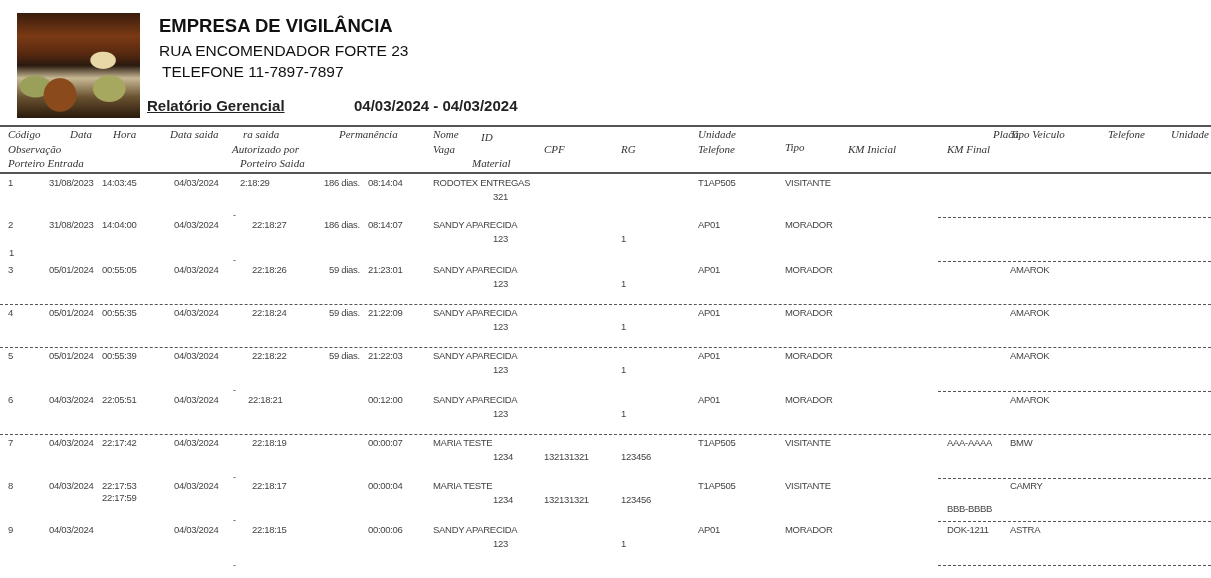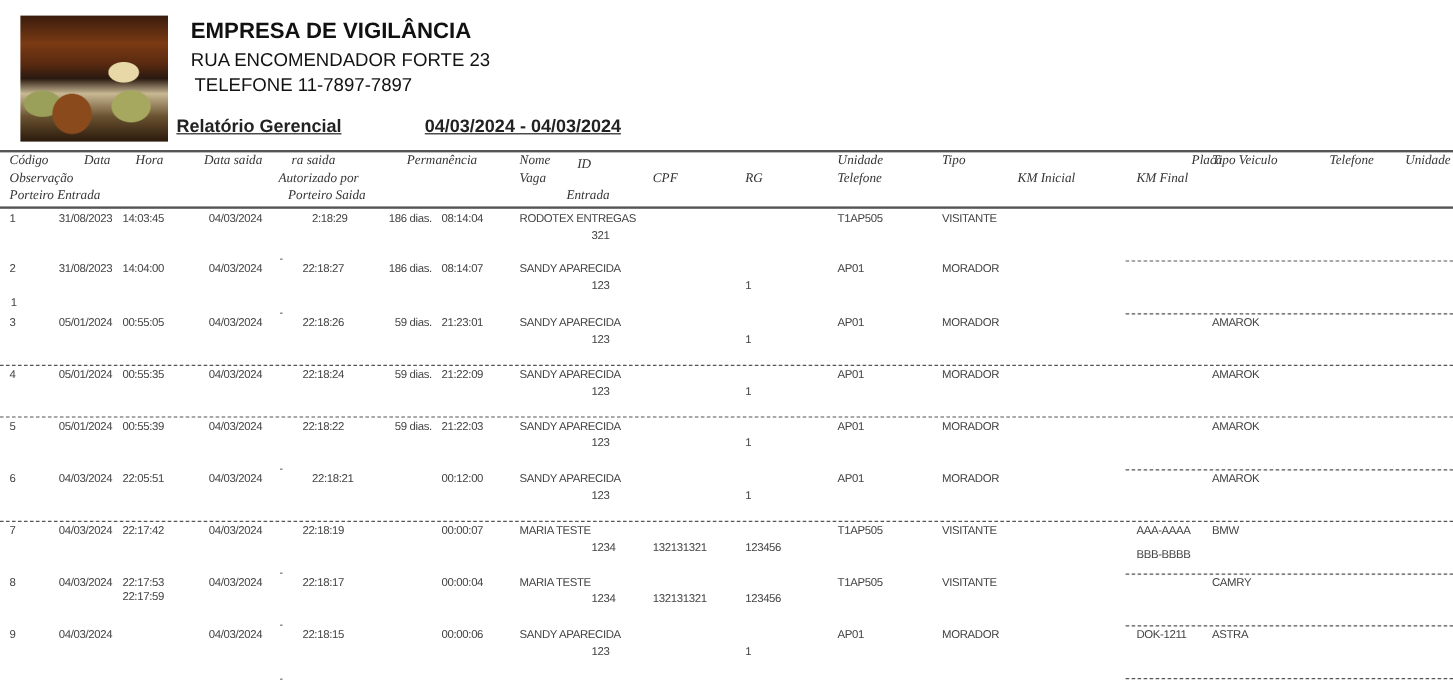--- a/index.html
+++ b/index.html
@@ -10,21 +10,21 @@
       radial-gradient(ellipse at 35% 78%, #8a4a1c 0 14%, transparent 15%),
       radial-gradient(ellipse at 15% 70%, #9aa05a 0 10%, transparent 11%),
       radial-gradient(ellipse at 75% 72%, #a6a860 0 12%, transparent 13%),
       radial-gradient(ellipse at 70% 45%, #e8d8a8 0 10%, transparent 11%),
       linear-gradient(180deg, #3a1c0c 0%, #7a3a14 22%, #5a2a10 38%, #2a1a10 50%, #c8b894 62%, #6a5230 80%, #2a1a0c 100%);
   }
   .company { left:159px; top:15px; font-size:18.5px; font-weight:bold; color:#111; }
   .addr { left:159px; top:42px; font-size:15.5px; color:#111; }
   .phone { left:162px; top:63px; font-size:15.5px; color:#111; }
   .rtitle { left:147px; top:97px; font-size:15px; font-weight:bold; color:#222; text-decoration:underline; }
-  .rdate { left:354px; top:97px; font-size:15px; font-weight:bold; color:#222; text-decoration:underline; }
+  .rdate { left:354px; top:97px; font-size:15px; font-weight:bold; color:#222; }
   .hline { left:0; width:1211px; height:2px; background:#555; }
   .hd { font-family:"Liberation Serif", serif; font-style:italic; font-size:11px; color:#333; }
   .cell { font-size:9.5px; color:#444; letter-spacing:-0.3px; }
   .dash { height:0; border-top:1.3px dashed #555; }
   .mark { font-size:9px; color:#444; }
 </style>
 </head>
 <body>
 
 <div class="abs logo"></div>
@@ -37,39 +37,39 @@
 <div class="abs hline" style="top:125px"></div>
 <div>
   <div class="abs hd" style="left:8px;top:128px">Código</div>
   <div class="abs hd" style="left:70px;top:128px">Data</div>
   <div class="abs hd" style="left:113px;top:128px">Hora</div>
   <div class="abs hd" style="left:170px;top:128px">Data saida</div>
   <div class="abs hd" style="left:243px;top:128px">ra saida</div>
   <div class="abs hd" style="left:339px;top:128px">Permanência</div>
   <div class="abs hd" style="left:433px;top:128px">Nome</div>
   <div class="abs hd" style="left:698px;top:128px">Unidade</div>
-  <div class="abs hd" style="left:785px;top:128px">Tipo</div>
+  <div class="abs hd" style="left:785px;top:141px">Tipo</div>
   <div class="abs hd" style="left:993px;top:128px">Placa</div>
   <div class="abs hd" style="left:1010px;top:128px">Tipo Veiculo</div>
   <div class="abs hd" style="left:1108px;top:128px">Telefone</div>
   <div class="abs hd" style="left:1171px;top:128px">Unidade</div>
 
   <div class="abs hd" style="left:8px;top:143px">Observação</div>
   <div class="abs hd" style="left:232px;top:143px">Autorizado por</div>
   <div class="abs hd" style="left:433px;top:143px">Vaga</div>
   <div class="abs hd" style="left:481px;top:131px">ID</div>
   <div class="abs hd" style="left:544px;top:143px">CPF</div>
   <div class="abs hd" style="left:621px;top:143px">RG</div>
   <div class="abs hd" style="left:698px;top:143px">Telefone</div>
   <div class="abs hd" style="left:848px;top:143px">KM Inicial</div>
   <div class="abs hd" style="left:947px;top:143px">KM Final</div>
 
   <div class="abs hd" style="left:8px;top:157px">Porteiro Entrada</div>
   <div class="abs hd" style="left:240px;top:157px">Porteiro Saida</div>
-  <div class="abs hd" style="left:472px;top:157px">Entrada</div>
+  <div class="abs hd" style="left:472px;top:157px">Material</div>
 </div>
 <div class="abs hline" style="top:172px"></div>
 
 <div id="rows"></div>
 
 <div class="abs dash" style="left:938px;width:273px;top:217px"></div>
 <div class="abs dash" style="left:938px;width:273px;top:261px"></div>
 <div class="abs dash" style="left:0;width:1211px;top:304px"></div>
 <div class="abs dash" style="left:0;width:1211px;top:347px"></div>
 <div class="abs dash" style="left:938px;width:273px;top:391px"></div>
@@ -78,21 +78,21 @@
 <div class="abs dash" style="left:938px;width:273px;top:521px"></div>
 <div class="abs dash" style="left:938px;width:273px;top:565px"></div>
 
 <div>
 
   <div>
     <div class="abs cell" style="left:8px;top:177px">1</div>
     <div class="abs cell" style="left:49px;top:177px">31/08/2023</div>
     <div class="abs cell" style="left:102px;top:177px">14:03:45</div>
     <div class="abs cell" style="left:174px;top:177px">04/03/2024</div>
-    <div class="abs cell" style="left:260px;top:177px">2:18:29</div>
+    <div class="abs cell" style="left:240px;top:177px">2:18:29</div>
     <div class="abs cell" style="left:324px;top:177px">186 dias.</div>
     <div class="abs cell" style="left:368px;top:177px">08:14:04</div>
     <div class="abs cell" style="left:433px;top:177px">RODOTEX ENTREGAS</div>
     <div class="abs cell" style="left:493px;top:191px">321</div>
     <div class="abs cell" style="left:698px;top:177px">T1AP505</div>
     <div class="abs cell" style="left:785px;top:177px">VISITANTE</div>
   </div>
 
   <div>
     <div class="abs cell" style="left:8px;top:219px">2</div>
@@ -156,21 +156,21 @@
     <div class="abs cell" style="left:698px;top:350px">AP01</div>
     <div class="abs cell" style="left:785px;top:350px">MORADOR</div>
     <div class="abs cell" style="left:1010px;top:350px">AMAROK</div>
   </div>
 
   <div>
     <div class="abs cell" style="left:8px;top:394px">6</div>
     <div class="abs cell" style="left:49px;top:394px">04/03/2024</div>
     <div class="abs cell" style="left:102px;top:394px">22:05:51</div>
     <div class="abs cell" style="left:174px;top:394px">04/03/2024</div>
-    <div class="abs cell" style="left:260px;top:394px">22:18:21</div>
+    <div class="abs cell" style="left:248px;top:394px">22:18:21</div>
     <div class="abs cell" style="left:368px;top:394px">00:12:00</div>
     <div class="abs cell" style="left:433px;top:394px">SANDY APARECIDA</div>
     <div class="abs cell" style="left:493px;top:408px">123</div>
     <div class="abs cell" style="left:621px;top:408px">1</div>
     <div class="abs cell" style="left:698px;top:394px">AP01</div>
     <div class="abs cell" style="left:785px;top:394px">MORADOR</div>
     <div class="abs cell" style="left:1010px;top:394px">AMAROK</div>
   </div>
 
   <div>
@@ -196,21 +196,21 @@
     <div class="abs cell" style="left:102px;top:480px">22:17:53</div>
     <div class="abs cell" style="left:174px;top:480px">04/03/2024</div>
     <div class="abs cell" style="left:252px;top:480px">22:18:17</div>
     <div class="abs cell" style="left:368px;top:480px">00:00:04</div>
     <div class="abs cell" style="left:433px;top:480px">MARIA TESTE</div>
     <div class="abs cell" style="left:493px;top:494px">1234</div>
     <div class="abs cell" style="left:544px;top:494px">132131321</div>
     <div class="abs cell" style="left:621px;top:494px">123456</div>
     <div class="abs cell" style="left:698px;top:480px">T1AP505</div>
     <div class="abs cell" style="left:785px;top:480px">VISITANTE</div>
-    <div class="abs cell" style="left:947px;top:457px">BBB-BBBB</div>
+    <div class="abs cell" style="left:947px;top:503px">BBB-BBBB</div>
     <div class="abs cell" style="left:1010px;top:480px">CAMRY</div>
   </div>
 
   <div>
     <div class="abs cell" style="left:8px;top:524px">9</div>
     <div class="abs cell" style="left:49px;top:524px">04/03/2024</div>
     <div class="abs cell" style="left:102px;top:492px">22:17:59</div>
     <div class="abs cell" style="left:174px;top:524px">04/03/2024</div>
     <div class="abs cell" style="left:252px;top:524px">22:18:15</div>
     <div class="abs cell" style="left:368px;top:524px">00:00:06</div>

